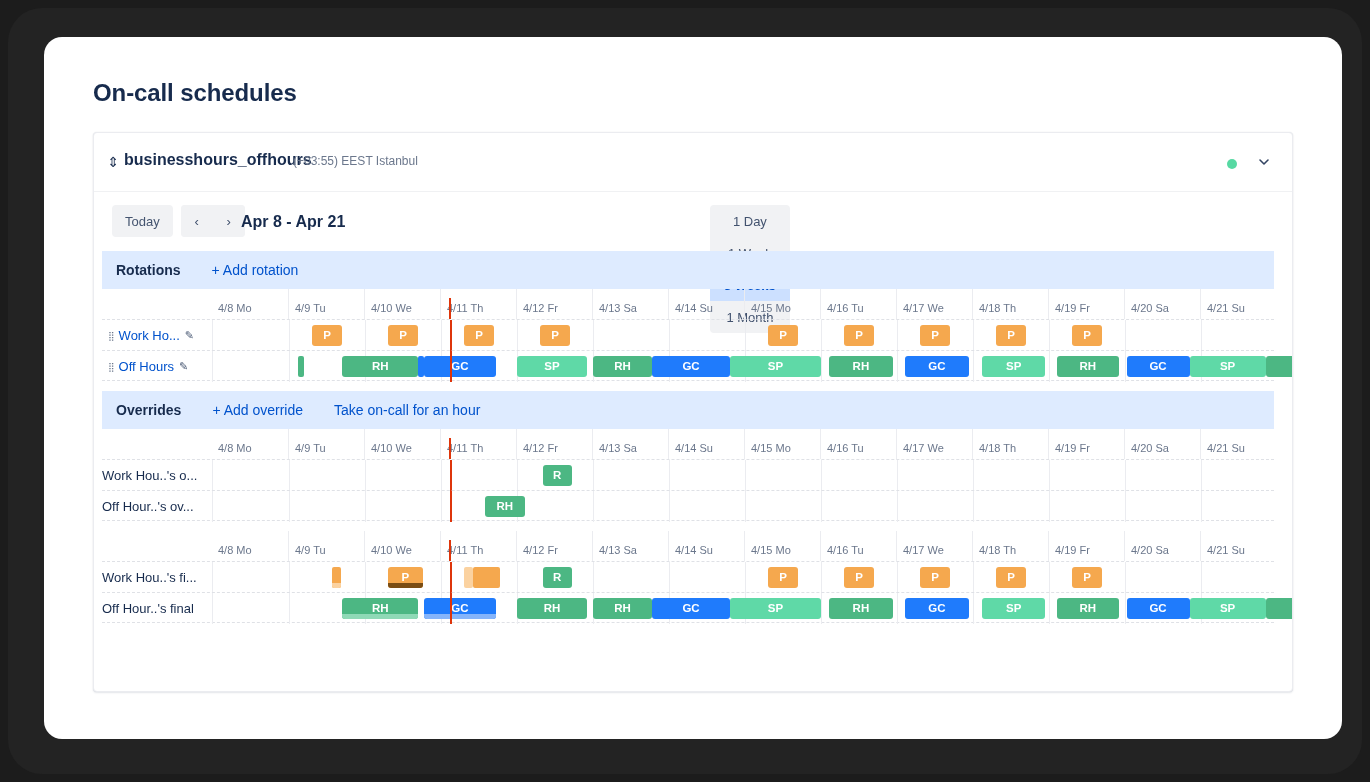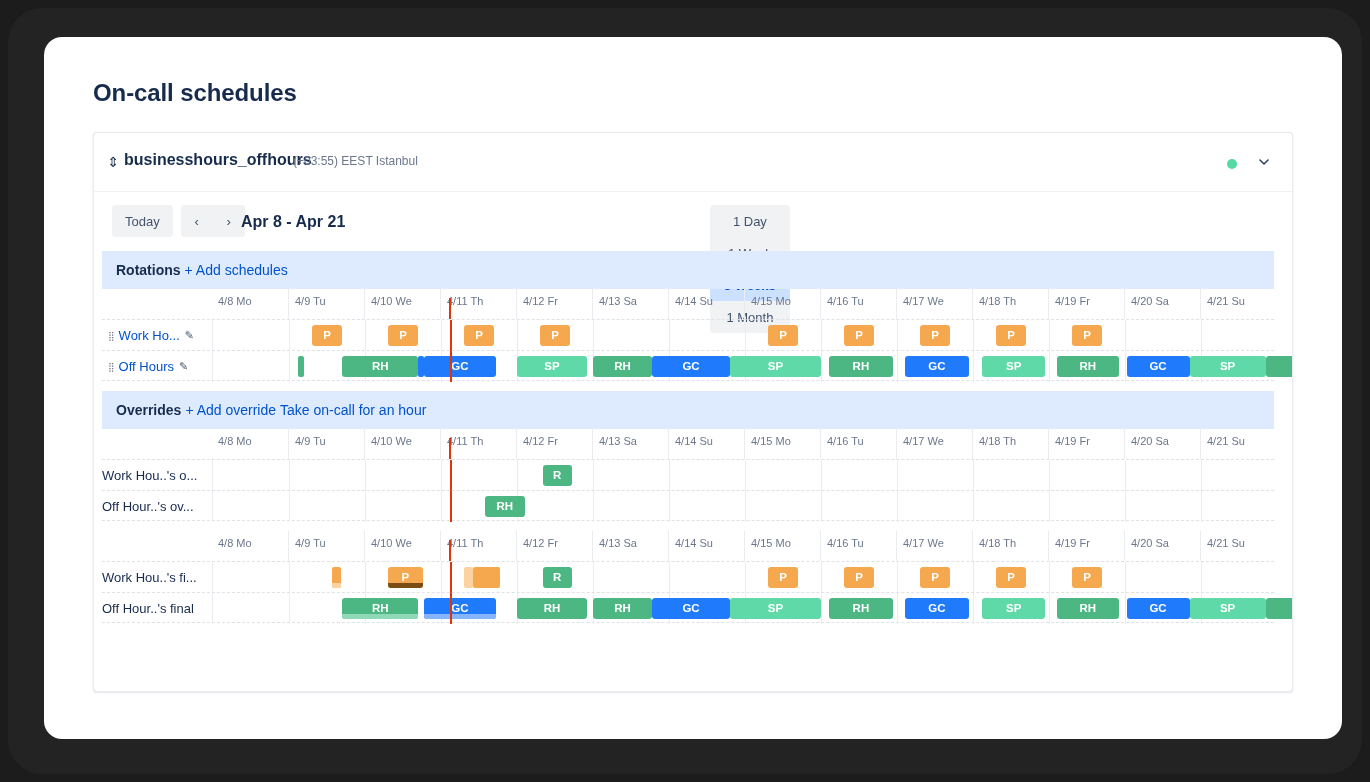--- a/index.html
+++ b/index.html
@@ -118,33 +118,33 @@
     display: flex; align-items: center; justify-content: center;
   }
   #range-group .seg-btn { padding: 0 14px; }
   #view-group .seg-btn { width: 132px; }
   .seg-btn.active { background: #cce0ff; color: #0052cc; font-weight: 600; }
 
   
   #timeline { position: relative; padding: 0 18px 0 8px; }
   .section-bar {
     height: 38px; background: #deebff;
-    display: flex; align-items: center; gap: 4px;
+    display: flex; align-items: center; gap: 31px;
     padding-left: 14px;
     margin: 0 0 0 0;
   }
   .section-title { font-size: 14px; font-weight: 600; color: #172b4d; }
   .section-link { font-size: 14px; color: #0052cc; cursor: pointer; font-weight: 500; }
 
   .grid-block { position: relative; }
   .date-header { position: relative; height: 30px; }
   .date-cell {
     position: absolute; top: 0; height: 30px;
     font-size: 11px; color: #6b778c;
-    padding-left: 6px; padding-top: 6px;
+    padding-left: 6px; padding-top: 13px;
     border-left: 1px solid #ebecf0;
   }
   .date-cell:first-child { border-left: none; }
 
   .tl-row { position: relative; height: 31px; border-top: 1px dashed #dfe1e6; }
   .tl-row.last { border-bottom: 1px dashed #dfe1e6; }
   .row-label {
     position: absolute; left: 0; top: 0; width: 110px; height: 31px;
     display: flex; align-items: center; gap: 5px;
     font-size: 13px; padding-left: 6px; white-space: nowrap;
@@ -213,21 +213,21 @@
             <button class="seg-btn">1 Day</button>
             <button class="seg-btn">1 Week</button>
             <button class="seg-btn active">3 Weeks</button>
             <button class="seg-btn">1 Month</button>
           </div>
       </div>
 
       <div id="timeline">
           <div class="section-bar">
             <div class="section-title">Rotations</div>
-            <div class="section-link">+ Add schedules</div>
+            <div class="section-link">+ Add rotation</div>
           </div>
           <div class="grid-block">
             <div class="date-header">
               <div class="date-cell" style="left: 110px; width: 76px;">4/8 Mo</div>
               <div class="date-cell" style="left: 186px; width: 76px;">4/9 Tu</div>
               <div class="date-cell" style="left: 262px; width: 76px;">4/10 We</div>
               <div class="date-cell" style="left: 338px; width: 76px;">4/11 Th</div>
               <div class="date-cell" style="left: 414px; width: 76px;">4/12 Fr</div>
               <div class="date-cell" style="left: 490px; width: 76px;">4/13 Sa</div>
               <div class="date-cell" style="left: 566px; width: 76px;">4/14 Su</div>

